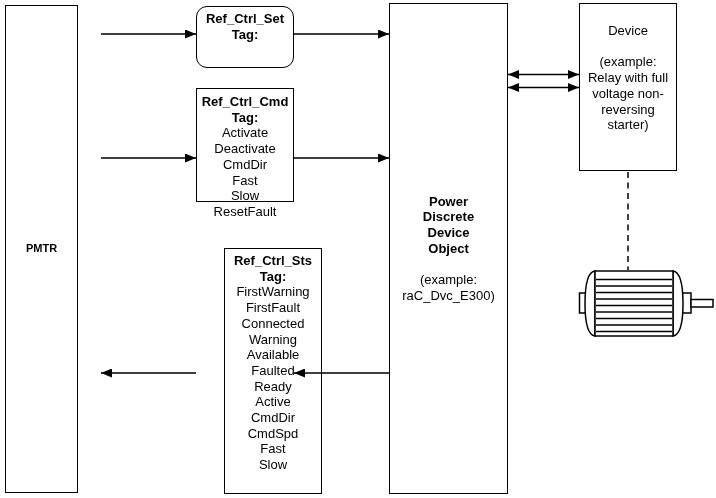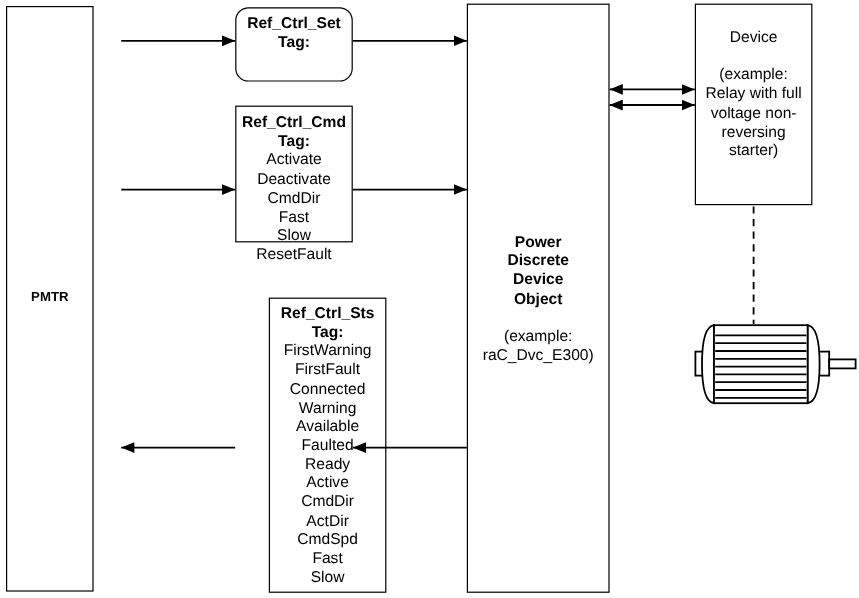--- a/index.html
+++ b/index.html
@@ -72,21 +72,20 @@
     <div class="bold">Tag:</div>
     <div>FirstWarning</div>
     <div>FirstFault</div>
     <div>Connected</div>
     <div>Warning</div>
     <div>Available</div>
     <div>Faulted</div>
     <div>Ready</div>
     <div>Active</div>
     <div>CmdDir</div>
-    <div>ActDir</div>
     <div>CmdSpd</div>
     <div>Fast</div>
     <div>Slow</div>
   </div>
 
   <div class="box power-box">
     <div class="bold">Power</div>
     <div class="bold">Discrete</div>
     <div class="bold">Device</div>
     <div class="bold">Object</div>

